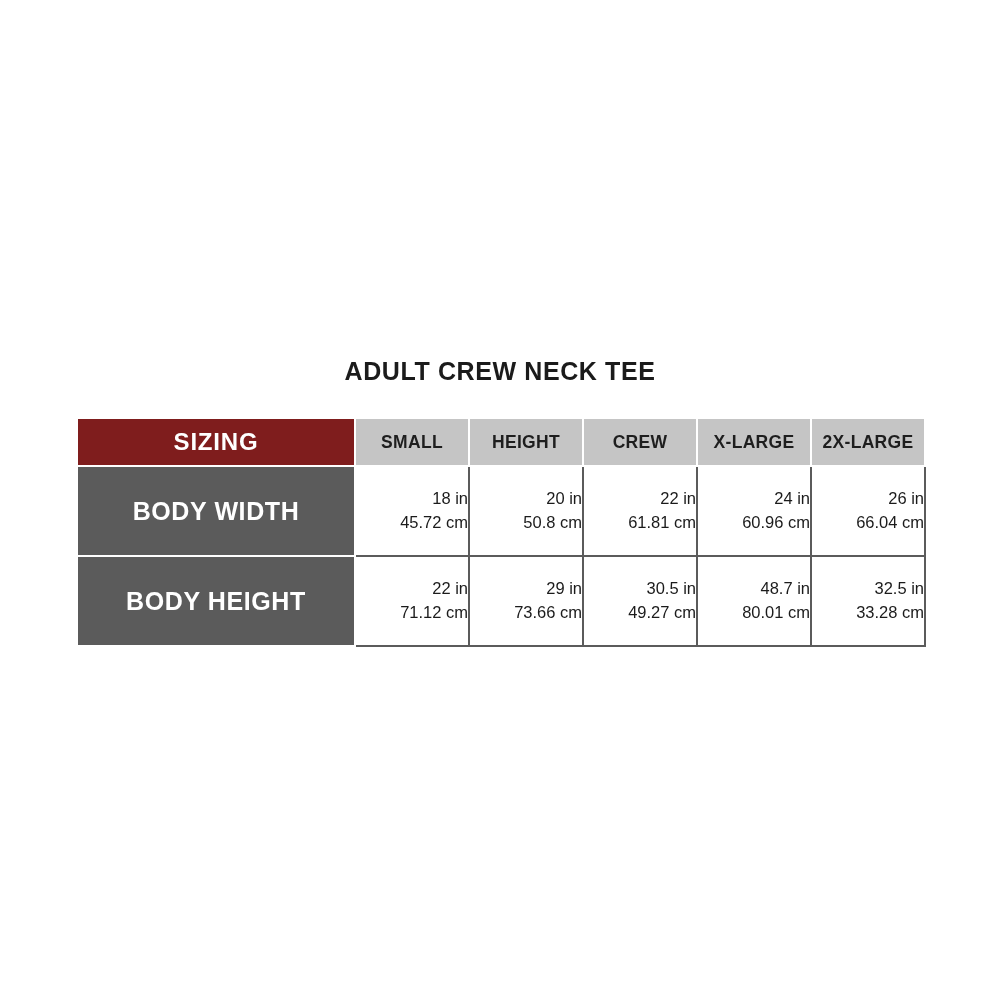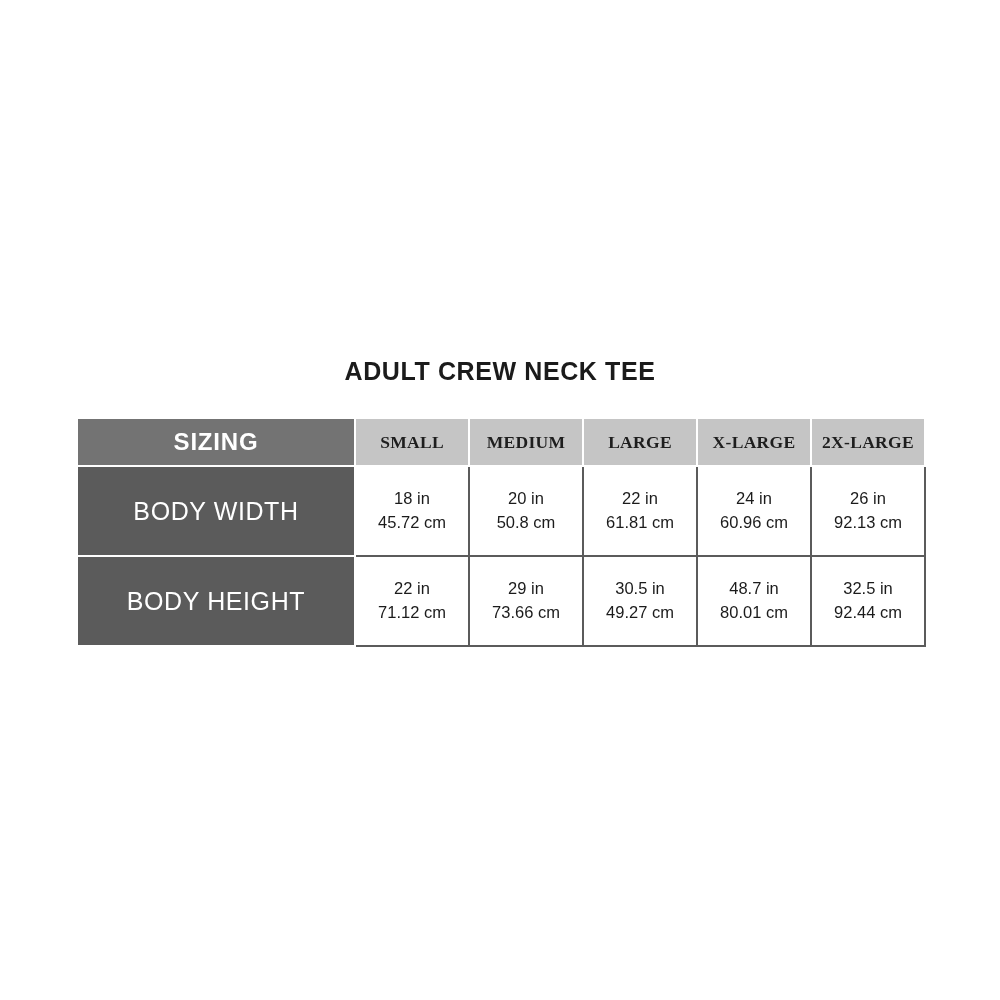--- a/index.html
+++ b/index.html
@@ -51,61 +51,61 @@
     vertical-align: middle;
     text-align: center;
   }
 
   
   col.c-label { width: 278px; }
   col.c-size  { width: 114px; }
 
   
   .hdr-label {
-    background: #737373;
+    background: #7f1d1d;
     color: #ffffff;
     font-size: 24px;
     font-weight: bold;
     letter-spacing: 0.8px;
     height: 46px;
   }
 
   .hdr-size {
     background: #c5c5c5;
     color: #1e1e1e;
     font-size: 17.5px;
     font-weight: bold;
     letter-spacing: 0.3px;
     height: 46px;
-    font-family: Liberation Serif, serif;
   }
 
   
   .row-label {
     background: #5b5b5b;
     color: #ffffff;
     font-size: 25px;
-    font-weight: normal;
+    font-weight: bold;
     letter-spacing: 0.6px;
     height: 88px;
   }
 
   
   .val-cell {
     background: #ffffff;
     color: #1b1b1b;
     font-size: 16.5px;
     height: 88px;
     line-height: 1.45;
     border: 2px solid #5b5b5b !important;
   }
 
   .val-cell .v-in,
   .val-cell .v-cm {
     display: block;
+    text-align: right;
   }
 
   
   table.size-table { background: #5b5b5b; }
 </style>
 </head>
 <body>
 
 <div id="page">
 
@@ -118,22 +118,22 @@
         <col class="c-size">
         <col class="c-size">
         <col class="c-size">
         <col class="c-size">
         <col class="c-size">
       </colgroup>
       <thead>
         <tr>
           <th class="hdr-label">SIZING</th>
           <th class="hdr-size">SMALL</th>
-          <th class="hdr-size">MEDIUM</th>
-          <th class="hdr-size">LARGE</th>
+          <th class="hdr-size">HEIGHT</th>
+          <th class="hdr-size">CREW</th>
           <th class="hdr-size">X-LARGE</th>
           <th class="hdr-size">2X-LARGE</th>
         </tr>
       </thead>
       <tbody>
         <tr>
           <td class="row-label">BODY WIDTH</td>
           <td class="val-cell">
             <span class="v-in">18 in</span>
             <span class="v-cm">45.72 cm</span>
@@ -145,21 +145,21 @@
           <td class="val-cell">
             <span class="v-in">22 in</span>
             <span class="v-cm">61.81 cm</span>
           </td>
           <td class="val-cell">
             <span class="v-in">24 in</span>
             <span class="v-cm">60.96 cm</span>
           </td>
           <td class="val-cell">
             <span class="v-in">26 in</span>
-            <span class="v-cm">92.13 cm</span>
+            <span class="v-cm">66.04 cm</span>
           </td>
         </tr>
         <tr>
           <td class="row-label">BODY HEIGHT</td>
           <td class="val-cell">
             <span class="v-in">22 in</span>
             <span class="v-cm">71.12 cm</span>
           </td>
           <td class="val-cell">
             <span class="v-in">29 in</span>
@@ -168,20 +168,20 @@
           <td class="val-cell">
             <span class="v-in">30.5 in</span>
             <span class="v-cm">49.27  cm</span>
           </td>
           <td class="val-cell">
             <span class="v-in">48.7 in</span>
             <span class="v-cm">80.01 cm</span>
           </td>
           <td class="val-cell">
             <span class="v-in">32.5 in</span>
-            <span class="v-cm">92.44 cm</span>
+            <span class="v-cm">33.28 cm</span>
           </td>
         </tr>
       </tbody>
     </table>
   </div>
 
 </div>
 
 </body></html>

